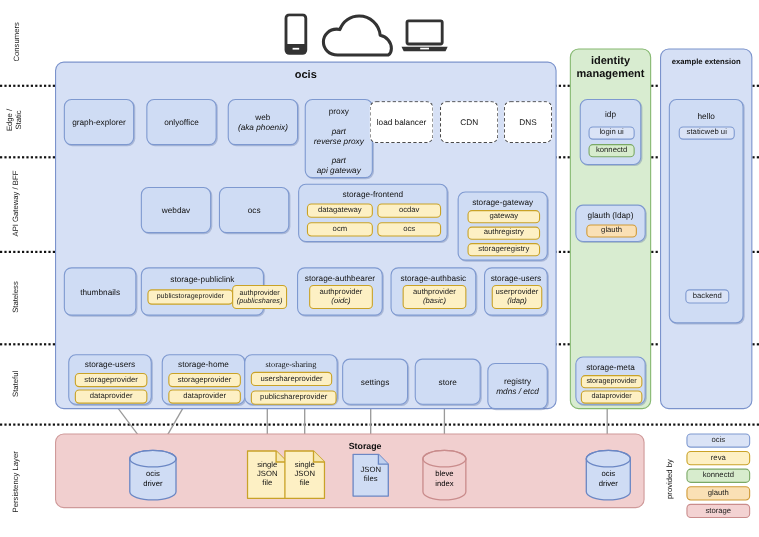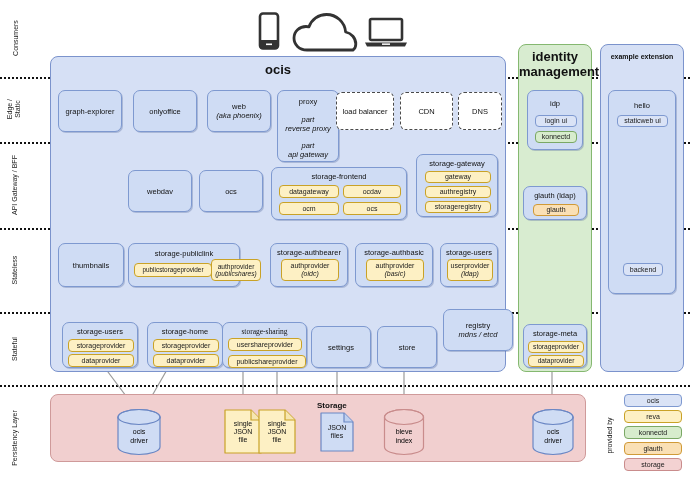--- a/index.html
+++ b/index.html
@@ -48,21 +48,21 @@
   .container-green {
     position: absolute;
     border-radius: 8px;
     border: 1px solid #85b870;
     background: #d8ecd0;
   }
   .container-label {
     position: absolute;
     left: 0; right: 0;
     text-align: center;
-    font-size: 13px;
+    font-size: 10px;
     font-weight: bold;
     color: #111;
     line-height: 1.15;
   }
 
   
   .svc {
     position: absolute;
     border-radius: 7px;
     border: 1px solid #7e99d0;
@@ -339,21 +339,21 @@
   </div>
 
   <div class="svc" style="left:271px; top:167px; width:136px; height:53px;">
     <div class="lbl" style="top:4px;">storage-frontend</div>
     <div class="chip" style="left:7px; top:17px; width:60px; height:13px;">datagateway</div>
     <div class="chip" style="left:71px; top:17px; width:58px; height:13px;">ocdav</div>
     <div class="chip" style="left:7px; top:34px; width:60px; height:13px;">ocm</div>
     <div class="chip" style="left:71px; top:34px; width:58px; height:13px;">ocs</div>
   </div>
 
-  <div class="svc" style="left:416px; top:154px; width:82px; height:63px;">
+  <div class="svc" style="left:416px; top:174px; width:82px; height:63px;">
     <div class="lbl" style="top:4px;">storage-gateway</div>
     <div class="chip" style="left:8px; top:16px; width:66px; height:12px;">gateway</div>
     <div class="chip" style="left:8px; top:31px; width:66px; height:12px;">authregistry</div>
     <div class="chip" style="left:8px; top:46px; width:66px; height:12px;">storageregistry</div>
   </div>
 
   <div class="svc" style="left:523px; top:186px; width:64px; height:34px;">
     <div class="lbl" style="top:4px;">glauth (ldap)</div>
     <div class="chip-orange" style="left:9px; top:17px; width:46px; height:12px;">glauth</div>
   </div>
@@ -415,21 +415,21 @@
   </div>
 
   <div class="svc" style="left:311px; top:326px; width:60px; height:42px;">
     <div class="lbl" style="top:16px;text-align:center;">settings</div>
   </div>
 
   <div class="svc" style="left:377px; top:326px; width:60px; height:42px;padding-left:29px;">
     <div class="lbl" style="top:16px;">store</div>
   </div>
 
-  <div class="svc" style="left:443px; top:309px; width:70px; height:42px;">
+  <div class="svc" style="left:443px; top:330px; width:55px; height:42px;">
     <div class="lbl" style="top:11px;">
       <span>registry</span>
       <span class="it">mdns / etcd</span>
     </div>
   </div>
 
   <div class="svc" style="left:523px; top:324px; width:64px; height:44px;">
     <div class="lbl" style="top:4px;">storage-meta</div>
     <div class="chip" style="left:4px; top:16px; width:56px; height:12px; font-size:6.6px;">storageprovider</div>
     <div class="chip" style="left:4px; top:30px; width:56px; height:12px; font-size:6.6px;">dataprovider</div>

